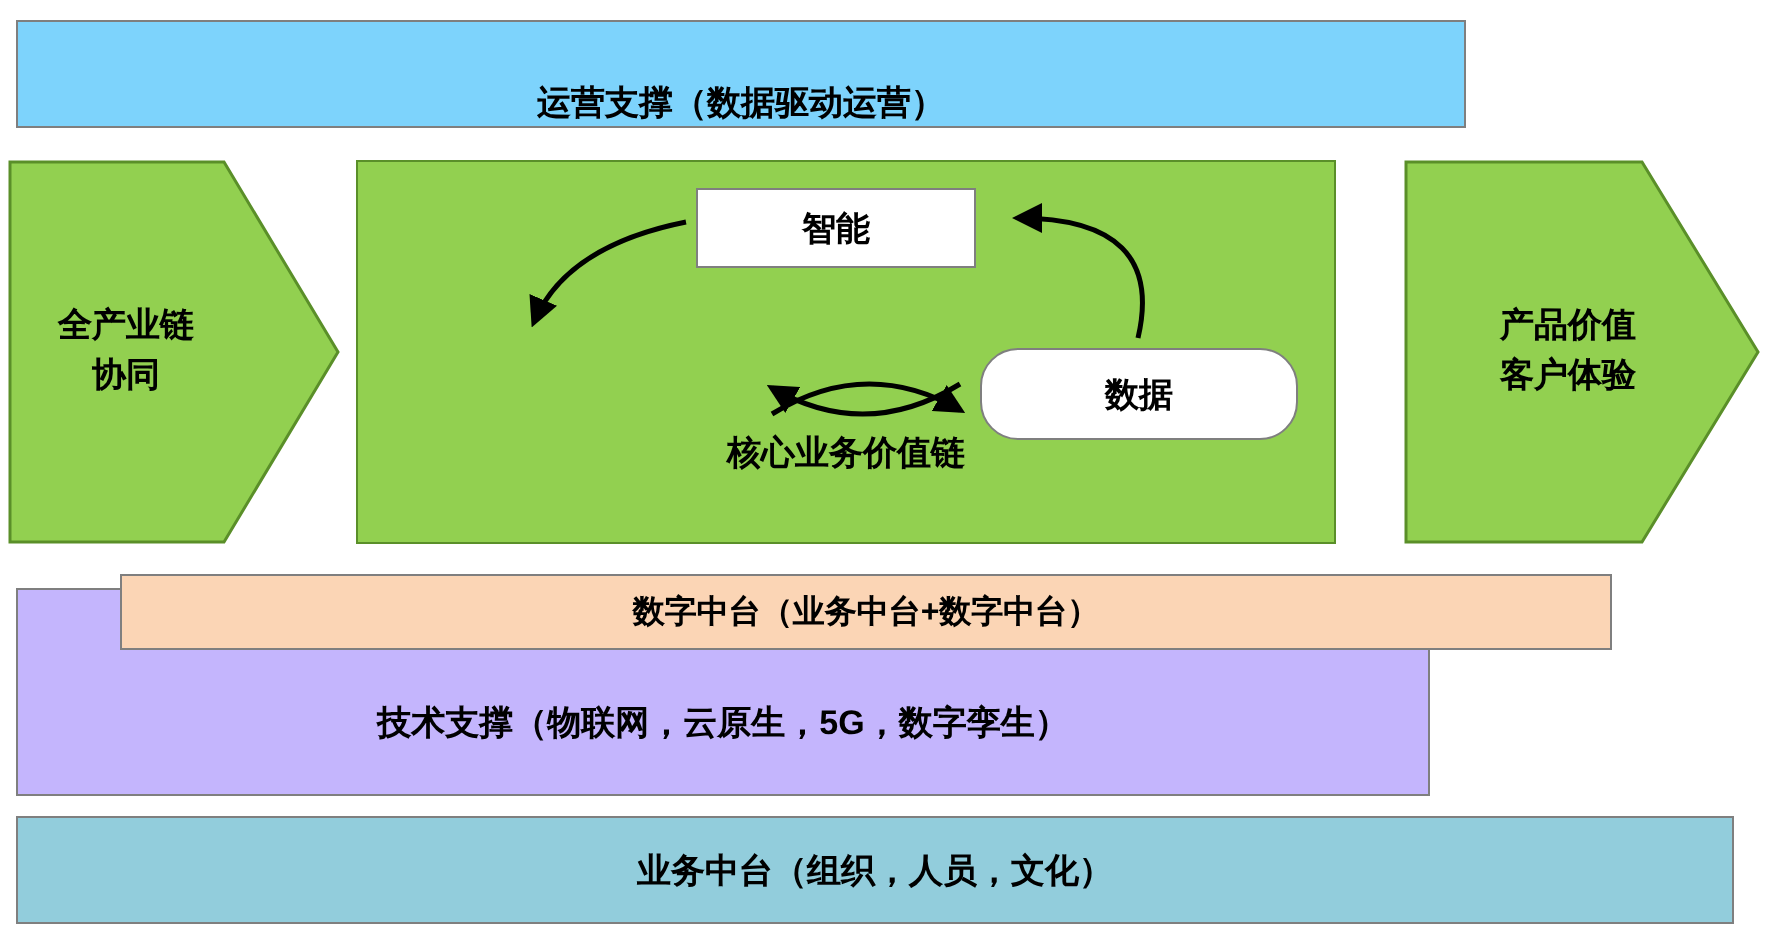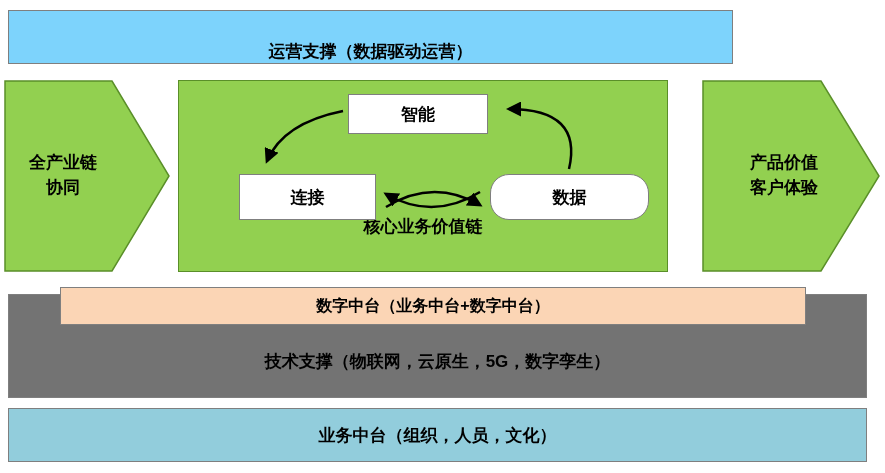--- a/index.html
+++ b/index.html
@@ -17,21 +17,21 @@
     position: absolute;
     box-sizing: border-box;
     border: 1px solid #7f7f7f;
     display: flex;
     align-items: center;
     justify-content: center;
     font-size: 17px;
     text-align: center;
   }
   .bar-ops   { left: 8px;  top: 10px;  width: 725px; height: 54px;  background: #7dd3fc; align-items: flex-end; }
-  .bar-tech  { left: 8px;  top: 294px; width: 859px; height: 104px; background: #737373;
+  .bar-tech  { left: 8px;  top: 294px; width: 707px; height: 104px; background: #c4b5fd;
                align-items: flex-end; padding-bottom: 24px; }
   .bar-org   { left: 8px;  top: 408px; width: 859px; height: 54px;  background: #92cddc; }
   .bar-platform { left: 60px; top: 287px; width: 746px; height: 38px; background: #fbd5b5;
                font-size: 16px; z-index: 3; }
 
   .side-arrow { position: absolute; top: 80px; height: 192px; }
   .side-arrow svg { position: absolute; left: 0; top: 0; }
   .side-arrow .lbl {
     position: absolute; left: 0; top: 0; height: 100%;
     display: flex; flex-direction: column; align-items: center; justify-content: center;
@@ -87,23 +87,20 @@
         </marker>
       </defs>
       <path d="M 164 30 Q 104 42 88 80" fill="none" stroke="#000" stroke-width="2.5" marker-end="url(#ah)"></path>
       <path d="M 390 88 Q 404 28 330 28" fill="none" stroke="#000" stroke-width="2.5" marker-end="url(#ah)"></path>
       <path d="M 207 126 Q 254 97 301 124" fill="none" stroke="#000" stroke-width="2.5" marker-end="url(#ah)"></path>
       <path d="M 301 111 Q 254 140 207 113" fill="none" stroke="#000" stroke-width="2.5" marker-end="url(#ah)"></path>
     </svg>
     <div class="node node-top">
       <span>智能</span>
     </div>
-    <div class="node node-left">
-      <span>连接</span>
-    </div>
     <div class="node node-right">
       <span>数据</span>
     </div>
     <div class="core-caption">核心业务价值链</div>
   </div>
 
   <div class="side-arrow arrow-right">
     <svg width="178" height="192" viewBox="0 0 178 192">
       <polygon points="1,1 119,1 177,96 119,191 1,191" fill="#92d050" stroke="#5a8f29" stroke-width="1.5"></polygon>
     </svg>

